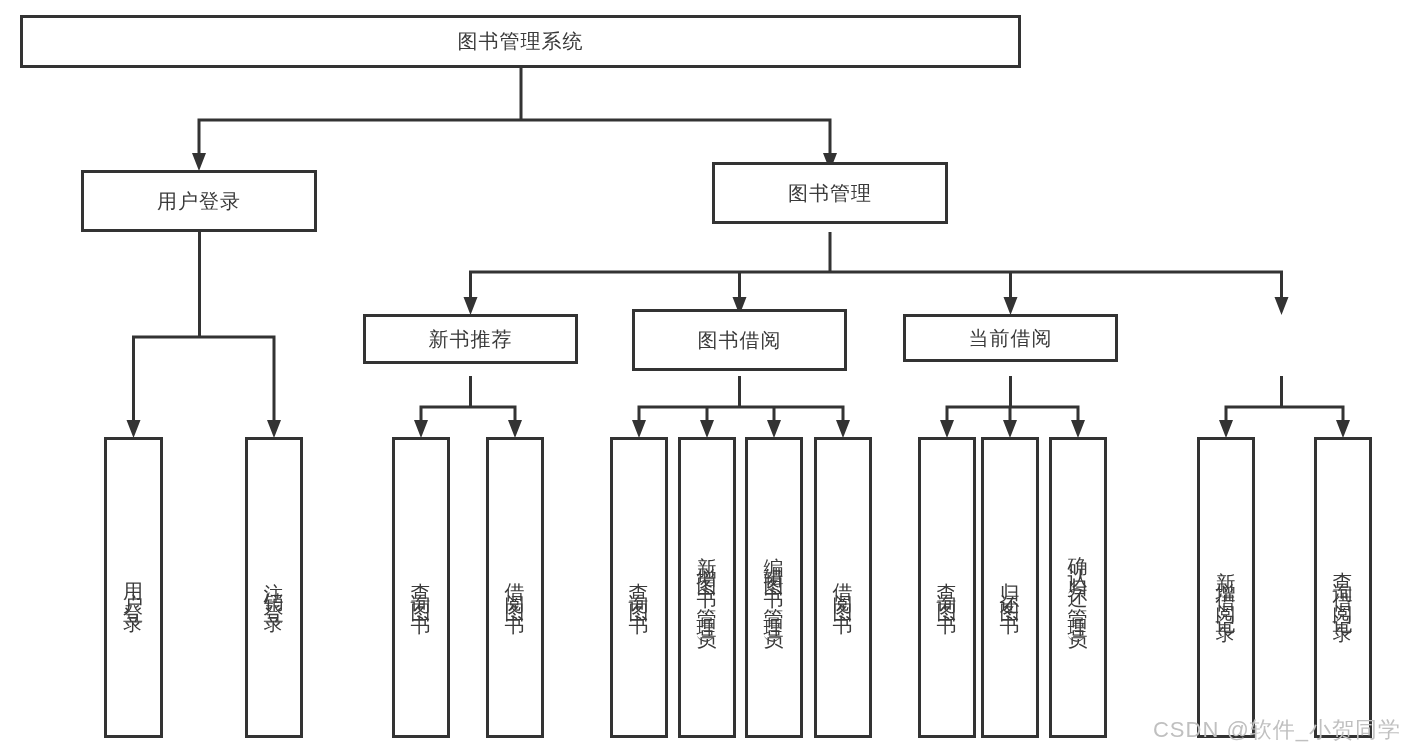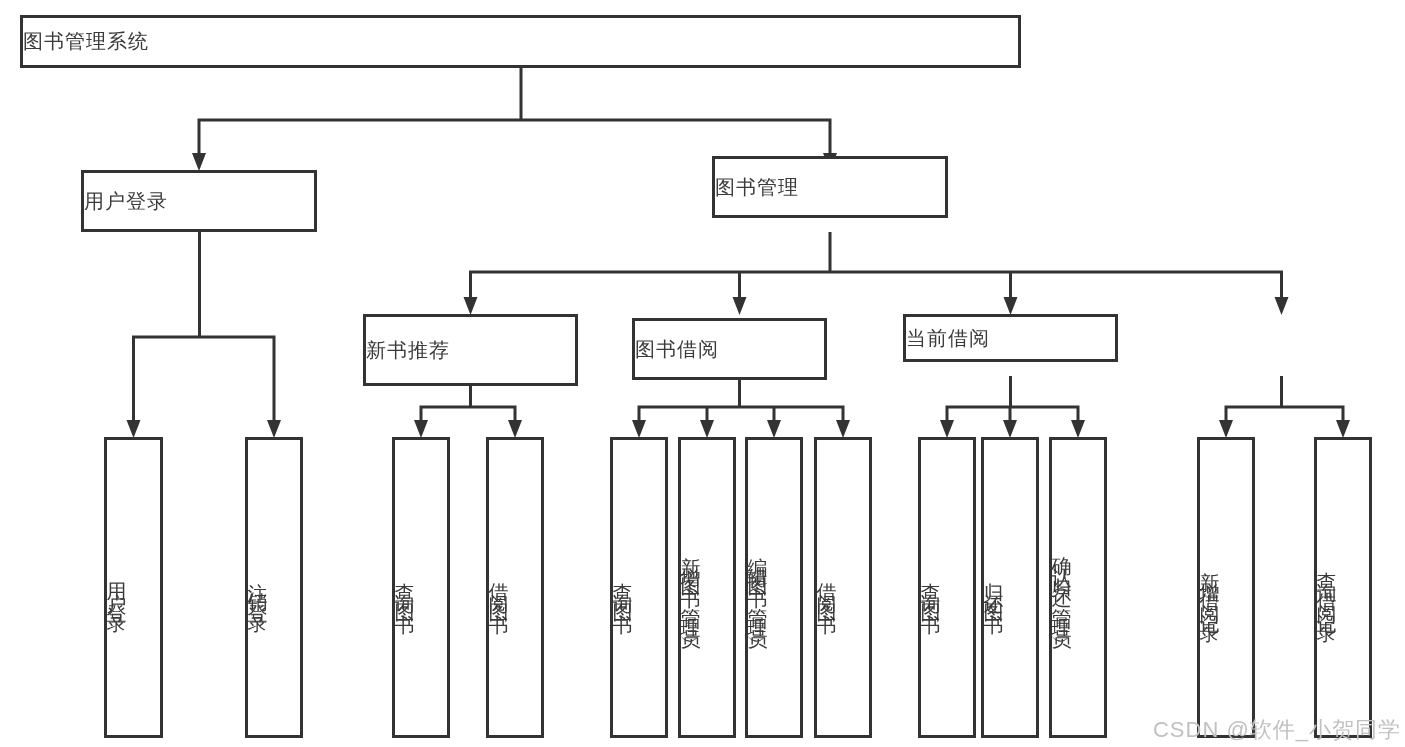--- a/index.html
+++ b/index.html
@@ -16,21 +16,21 @@
     background:var(--bg);
     overflow:hidden;
     font-family:"Liberation Sans","DejaVu Sans",sans-serif;
     color:var(--text);
   }
   svg.connectors{position:absolute;left:0;top:0;pointer-events:none;}
   .node{
     position:absolute;
     background:var(--bg);
     border:3px solid var(--line);
-    display:flex;align-items:center;justify-content:flex-start;
+    display:flex;align-items:center;justify-content:center;
     text-align:center;
   }
   .node.h span{font-size:20px;letter-spacing:1px;white-space:nowrap;}
   .node.leaf span{
     writing-mode:vertical-rl;
     font-size:20px;
     letter-spacing:0.52em;
     line-height:1;
     white-space:nowrap;
   }
@@ -80,28 +80,28 @@
       M1336 420 L1350 420 L1343 438 Z"></path>
   </svg>
 
   <div class="node h" style="left:20px;top:15px;width:1001px;height:53px">
     <span>图书管理系统</span>
   </div>
 
   <div class="node h" style="left:81px;top:170px;width:236px;height:62px">
     <span>用户登录</span>
   </div>
-  <div class="node h" style="left:712px;top:156px;width:236px;height:62px">
+  <div class="node h" style="left:712px;top:162px;width:236px;height:62px">
     <span>图书管理</span>
   </div>
 
-  <div class="node h" style="left:363px;top:314px;width:215px;height:72px">
+  <div class="node h" style="left:363px;top:314px;width:215px;height:50px">
     <span>新书推荐</span>
   </div>
-  <div class="node h" style="left:632px;top:318px;width:195px;height:62px">
+  <div class="node h" style="left:632px;top:309px;width:215px;height:62px">
     <span>图书借阅</span>
   </div>
   <div class="node h" style="left:903px;top:314px;width:215px;height:48px">
     <span>当前借阅</span>
   </div>
 
   <div class="node leaf" style="left:104px;top:437px;width:59px;height:301px">
     <span>用户登录</span>
   </div>
   <div class="node leaf" style="left:245px;top:437px;width:58px;height:301px">

